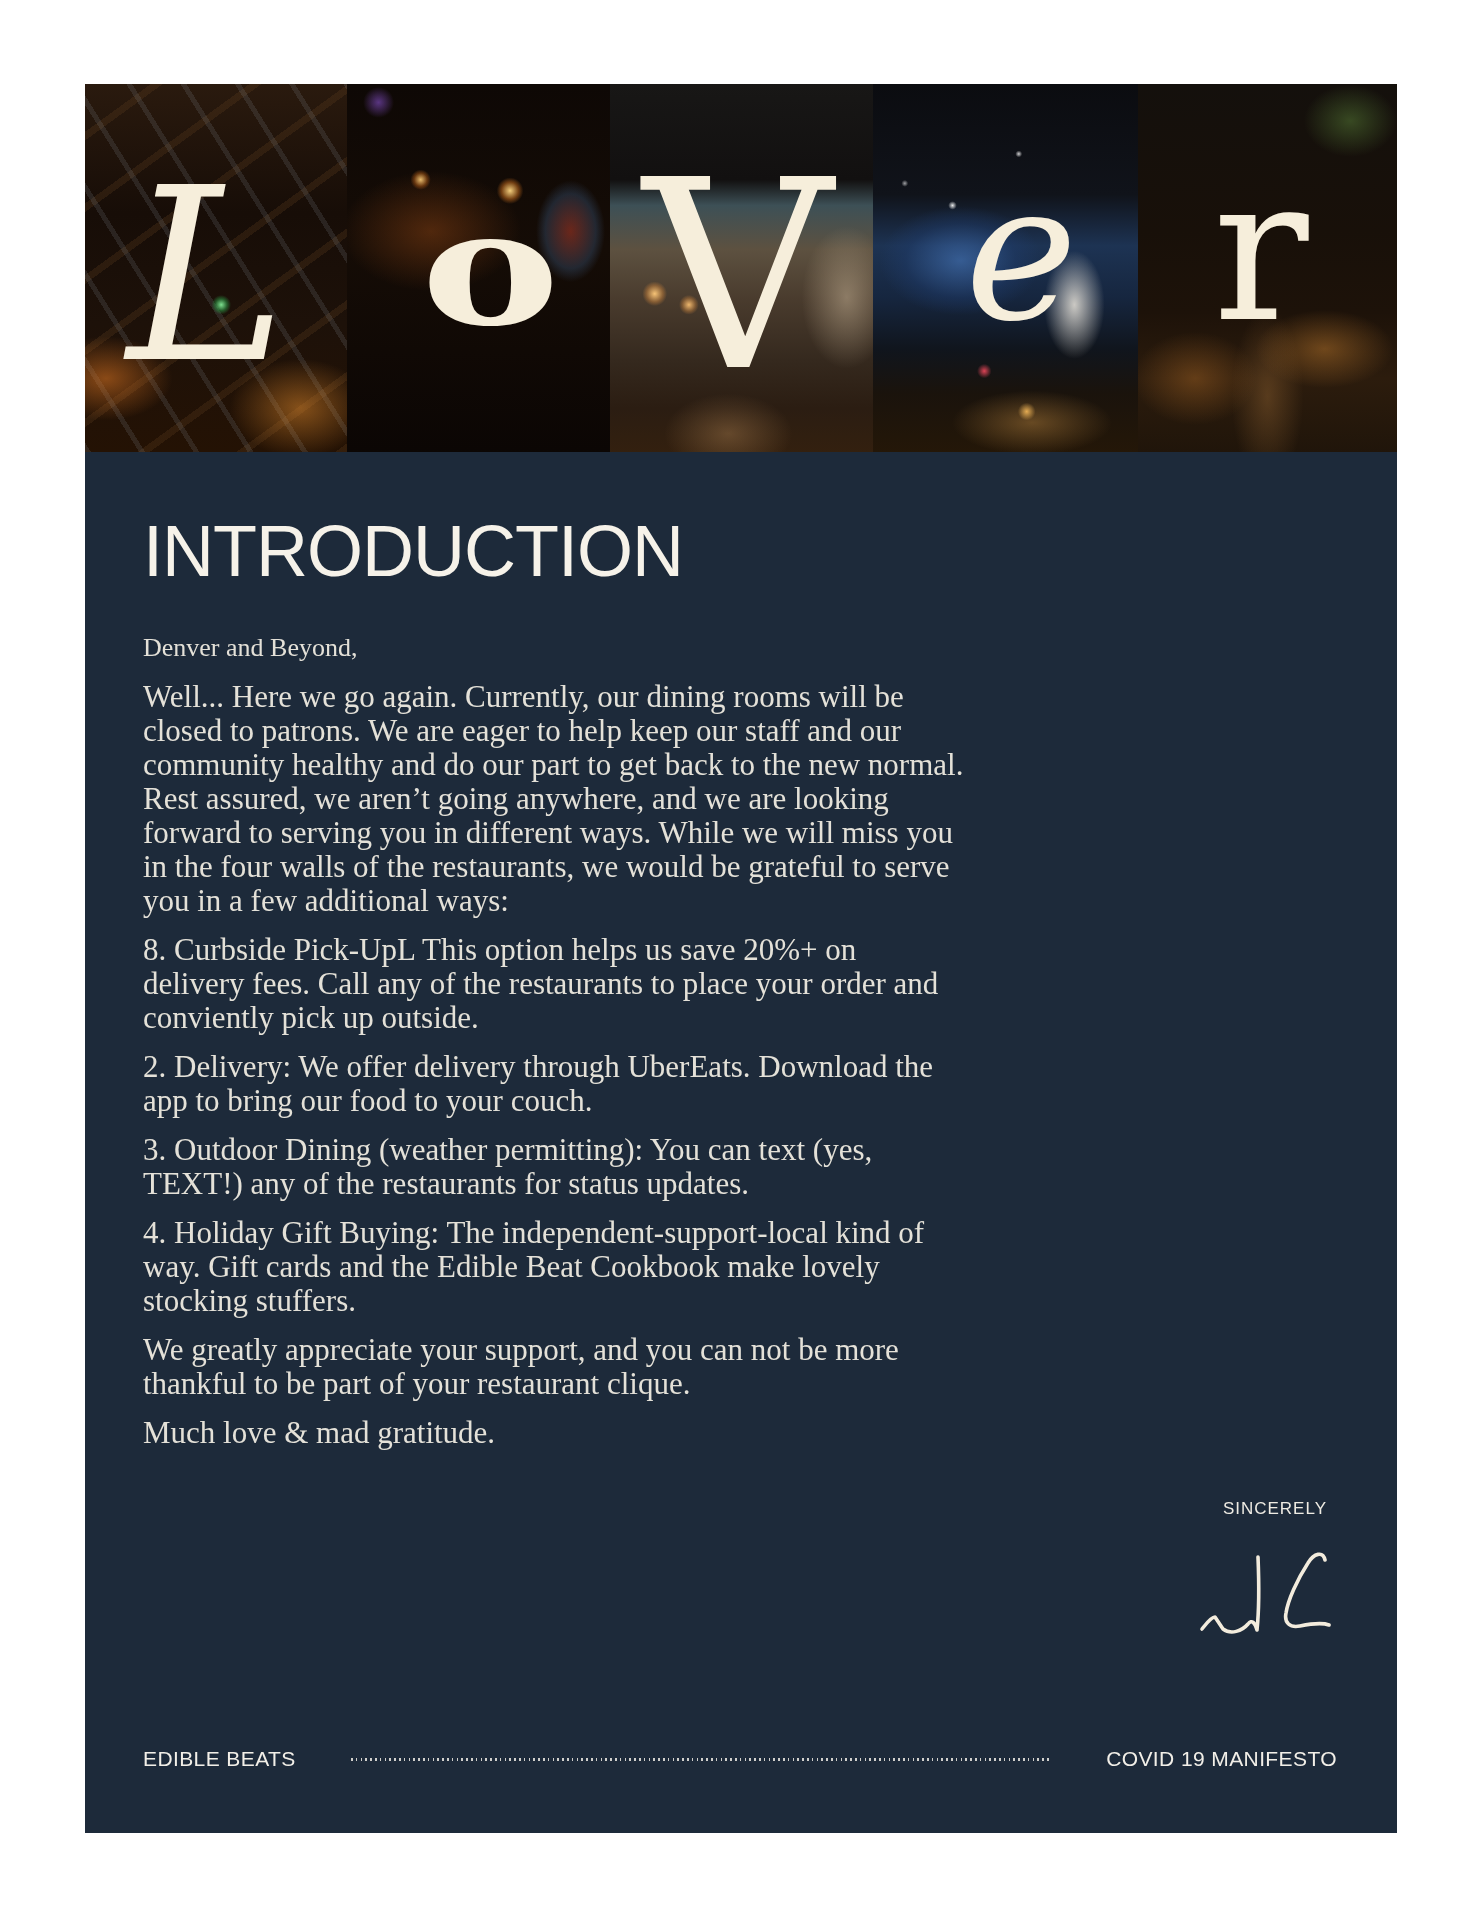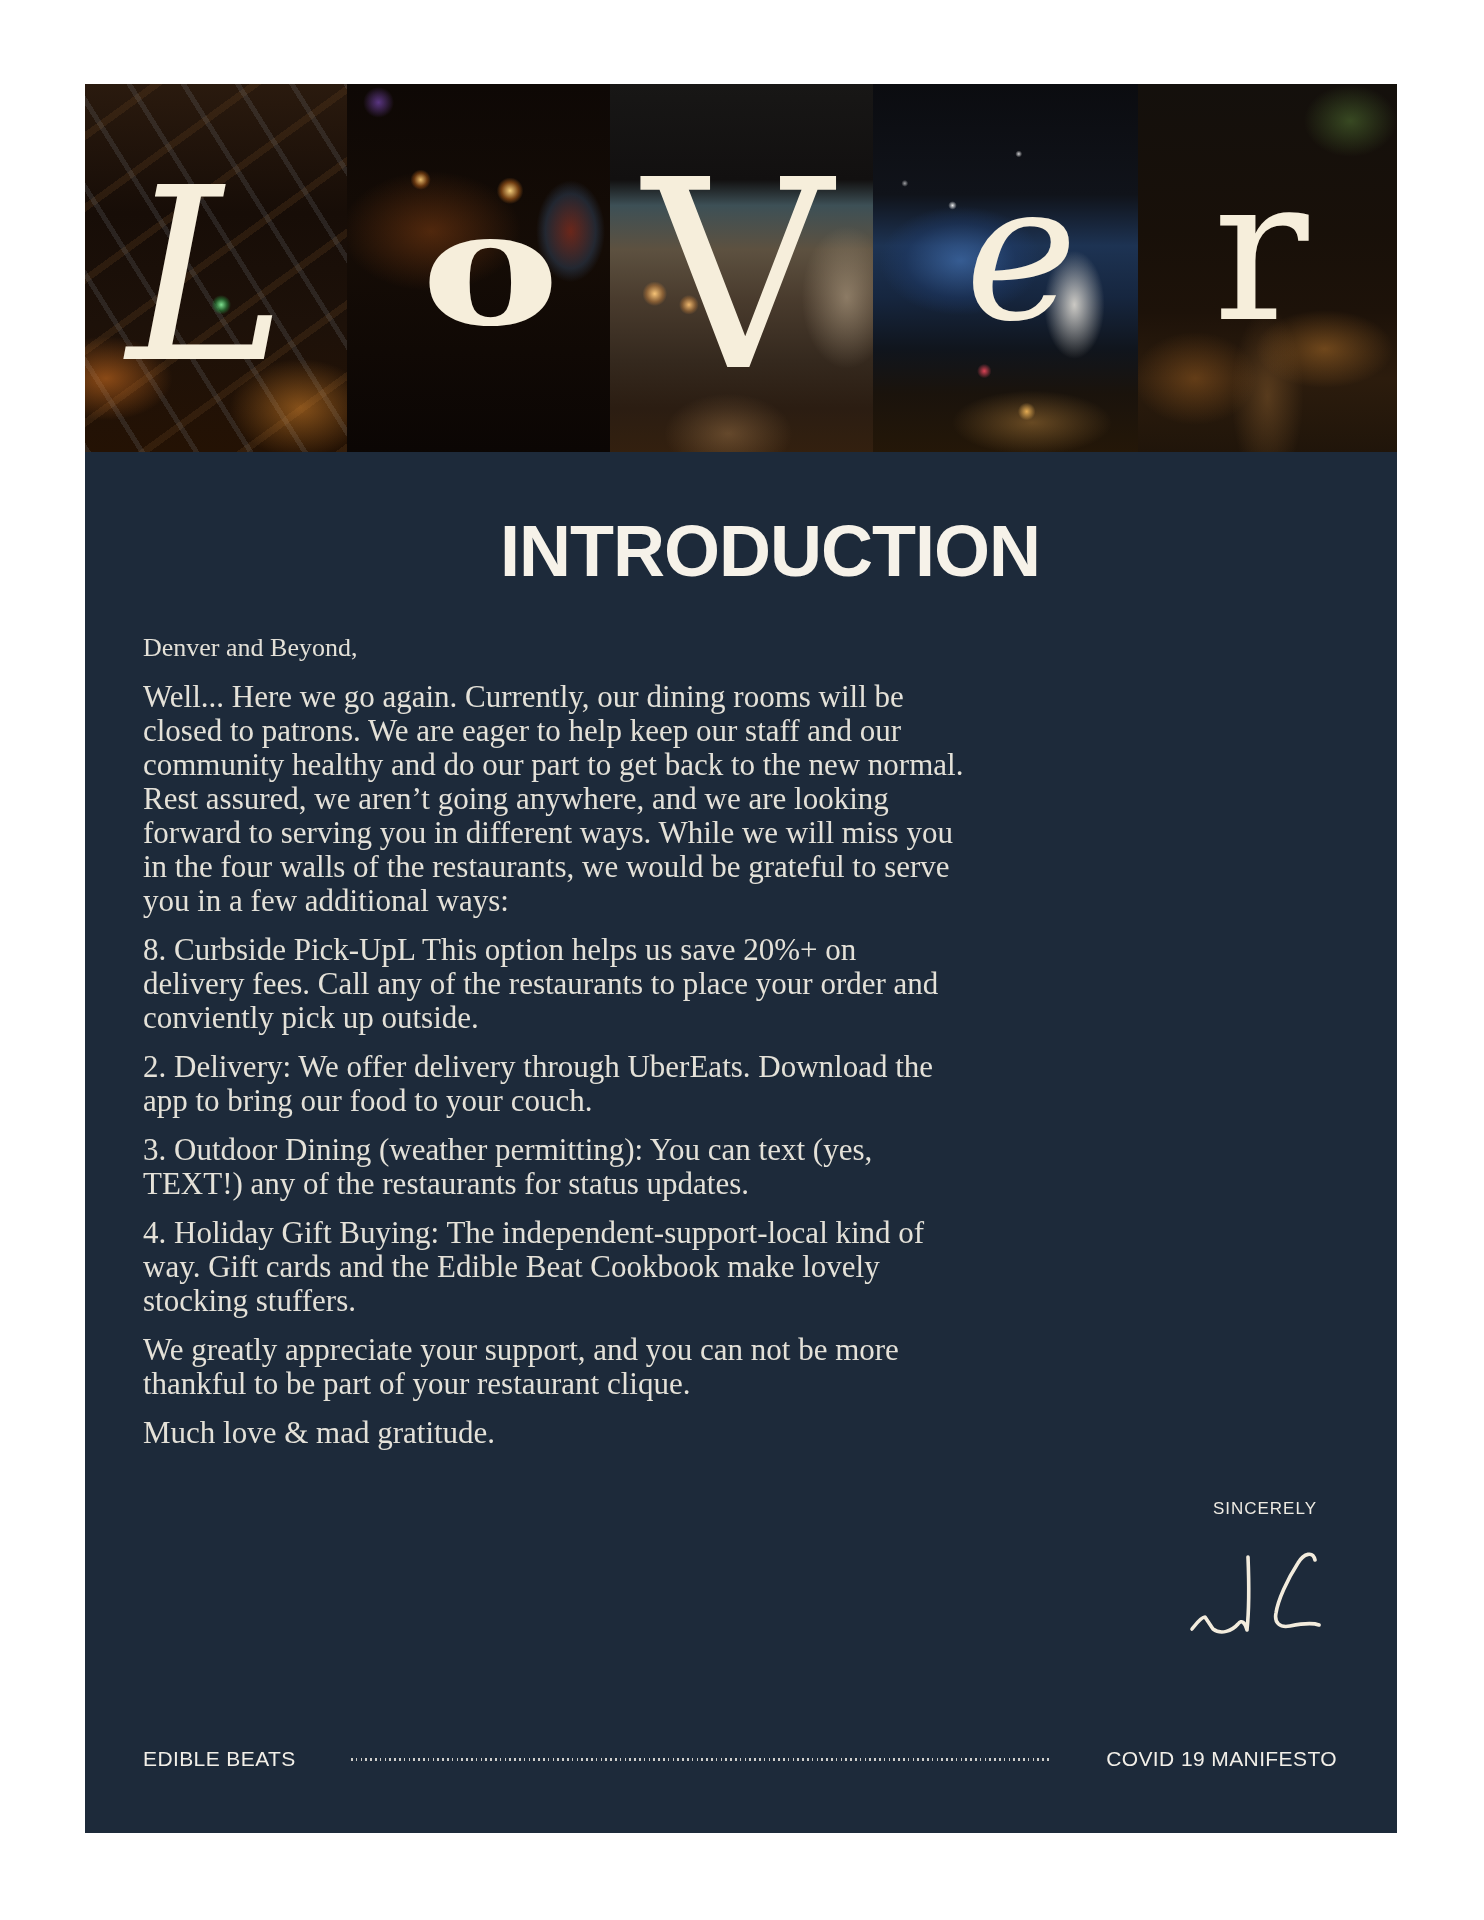--- a/index.html
+++ b/index.html
@@ -81,38 +81,37 @@
   .letter.l4{left:1128px;top:66px;font-size:200px;}
   
   .content{
     position:absolute;left:0;top:368px;width:1312px;
     padding:0 0 0 58px;box-sizing:border-box;
     color:#e4e1d8;
   }
   h1.title{
     margin:60px 0 0 0;
     font-family:"Liberation Sans",sans-serif;
-    font-weight:bold;
+    font-weight:normal;
     font-size:72px;line-height:1.1;
     letter-spacing:-1px;
     color:#f6f2e9;
-    text-align:center;
   }
   .salutation{
     margin:40px 0 0 0;
     font-size:26px;line-height:34px;
   }
   .content p.body{
     margin:15px 0 0 0;
     font-size:31px;line-height:34px;
     max-width:822px;
   }
   
   .sign-block{
-    position:absolute;right:80px;top:1415px;
+    position:absolute;right:70px;top:1415px;
     text-align:right;z-index:3;
   }
   .sincerely{
     font-family:"Liberation Sans",sans-serif;
     font-size:17px;letter-spacing:1px;
     color:#eeebe3;
   }
   .signature{margin-top:26px;margin-right:-4px;}
   
   .footer{

